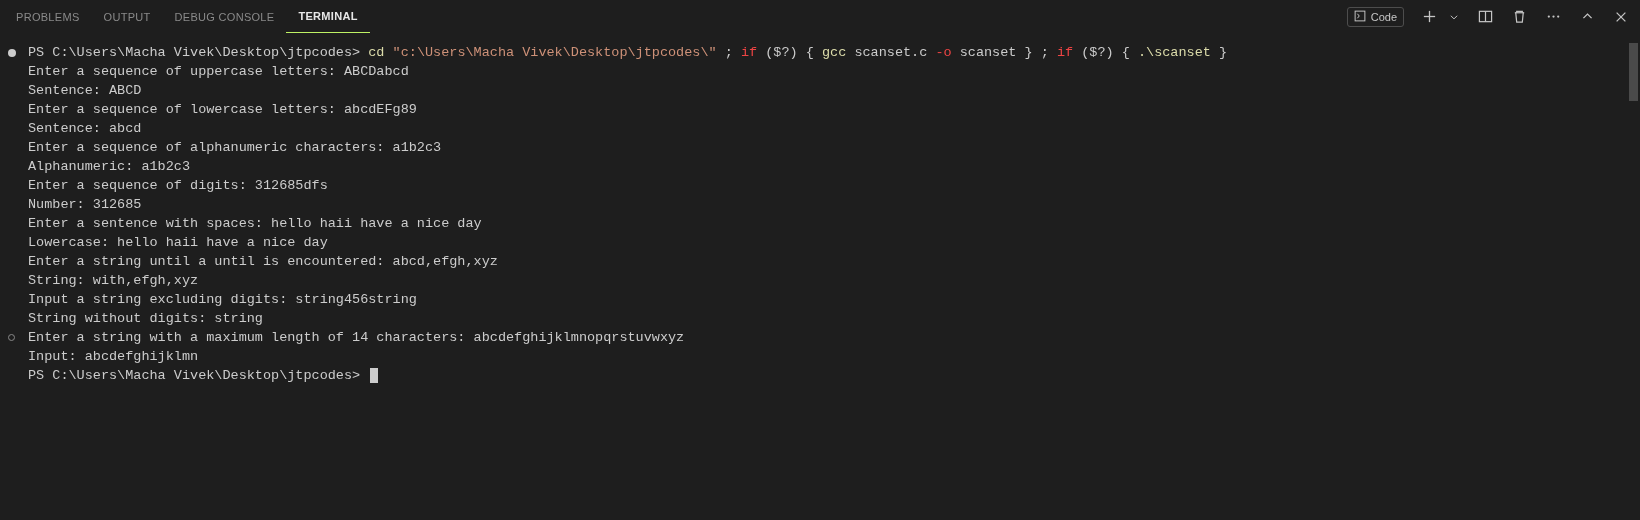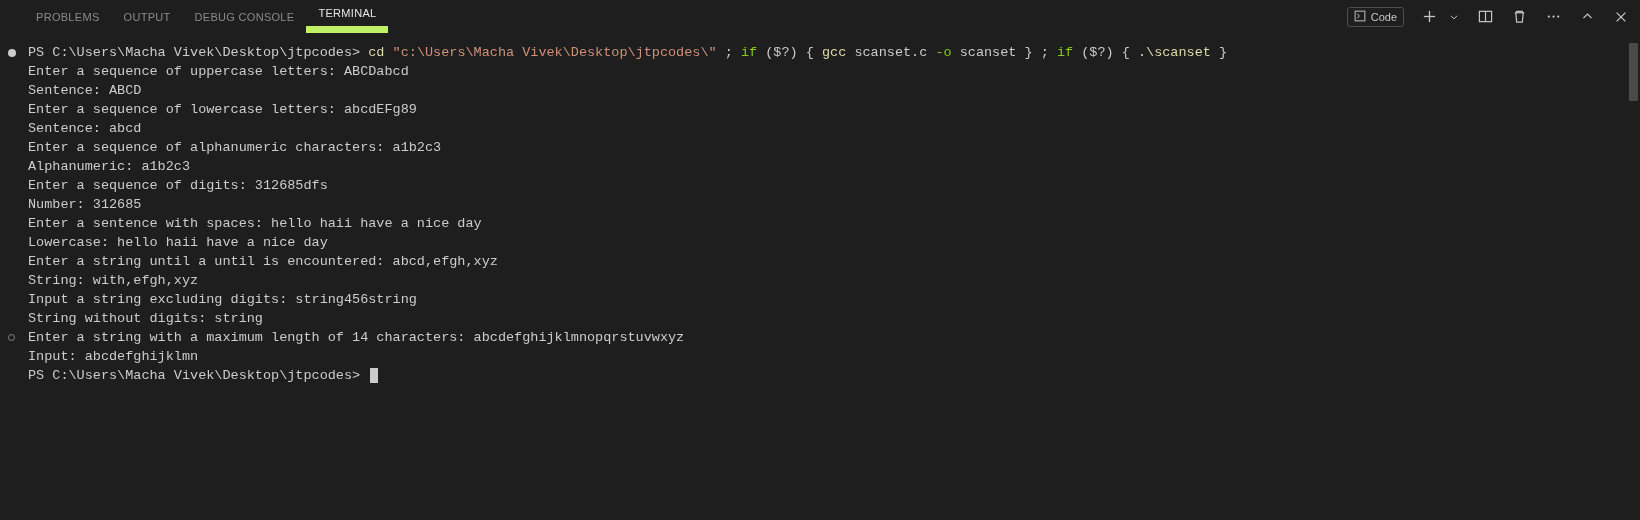--- a/index.html
+++ b/index.html
@@ -9,37 +9,38 @@
       font-family: Consolas, 'Courier New', monospace;
       font-size: 13px;
       width: 1640px;
       height: 520px;
       overflow: hidden;
     }
     .tabs {
       display: flex;
       align-items: center;
       height: 33px;
-      padding: 0 24px;
+      padding: 0 4px;
       position: relative;
       font-family: -apple-system, BlinkMacSystemFont, "Segoe UI", sans-serif;
       font-size: 11px;
     }
     .tab-item {
       color: #8a8a8a;
       padding: 0 12px;
       height: 33px;
       display: flex;
       align-items: center;
       cursor: pointer;
       letter-spacing: 0.3px;
     }
     .tab-item.active {
       color: #e7e7e7;
-      border-bottom: 7px solid #bef264;
+      border-bottom: 1px solid #bef264;
+      font-weight: bold;
     }
     .toolbar-right {
       position: absolute;
       right: 10px;
       top: 0;
       height: 33px;
       display: flex;
       align-items: center;
       gap: 16px;
       color: #c5c5c5;
@@ -79,21 +80,21 @@
       width: 22px;
     }
     .dot { position: absolute; left: 8px; width: 8px; height: 8px; border-radius: 50%; }
     .dot.filled { background: #cccccc; }
     .dot.hollow { border: 1px solid #888; width: 7px; height: 7px; }
     .content-lines { padding-left: 18px; }
     .cline { white-space: pre; color: #cccccc; }
     .prompt { color: #cccccc; }
     .cmd-yellow { color: #dcdcaa; }
     .cmd-orange { color: #ce9178; }
-    .cmd-gray { color: #84cc16; }
+    .cmd-gray { color: #ef4444; }
     .cursor-block { display: inline-block; width: 8px; height: 15px; background: #cccccc; vertical-align: text-bottom; margin-left: 2px; }
     .scrollbar-vert {
       position: absolute;
       right: 2px;
       top: 10px;
       width: 9px;
       height: 58px;
       background: #4a4a4a;
       border-radius: 0;
     }

